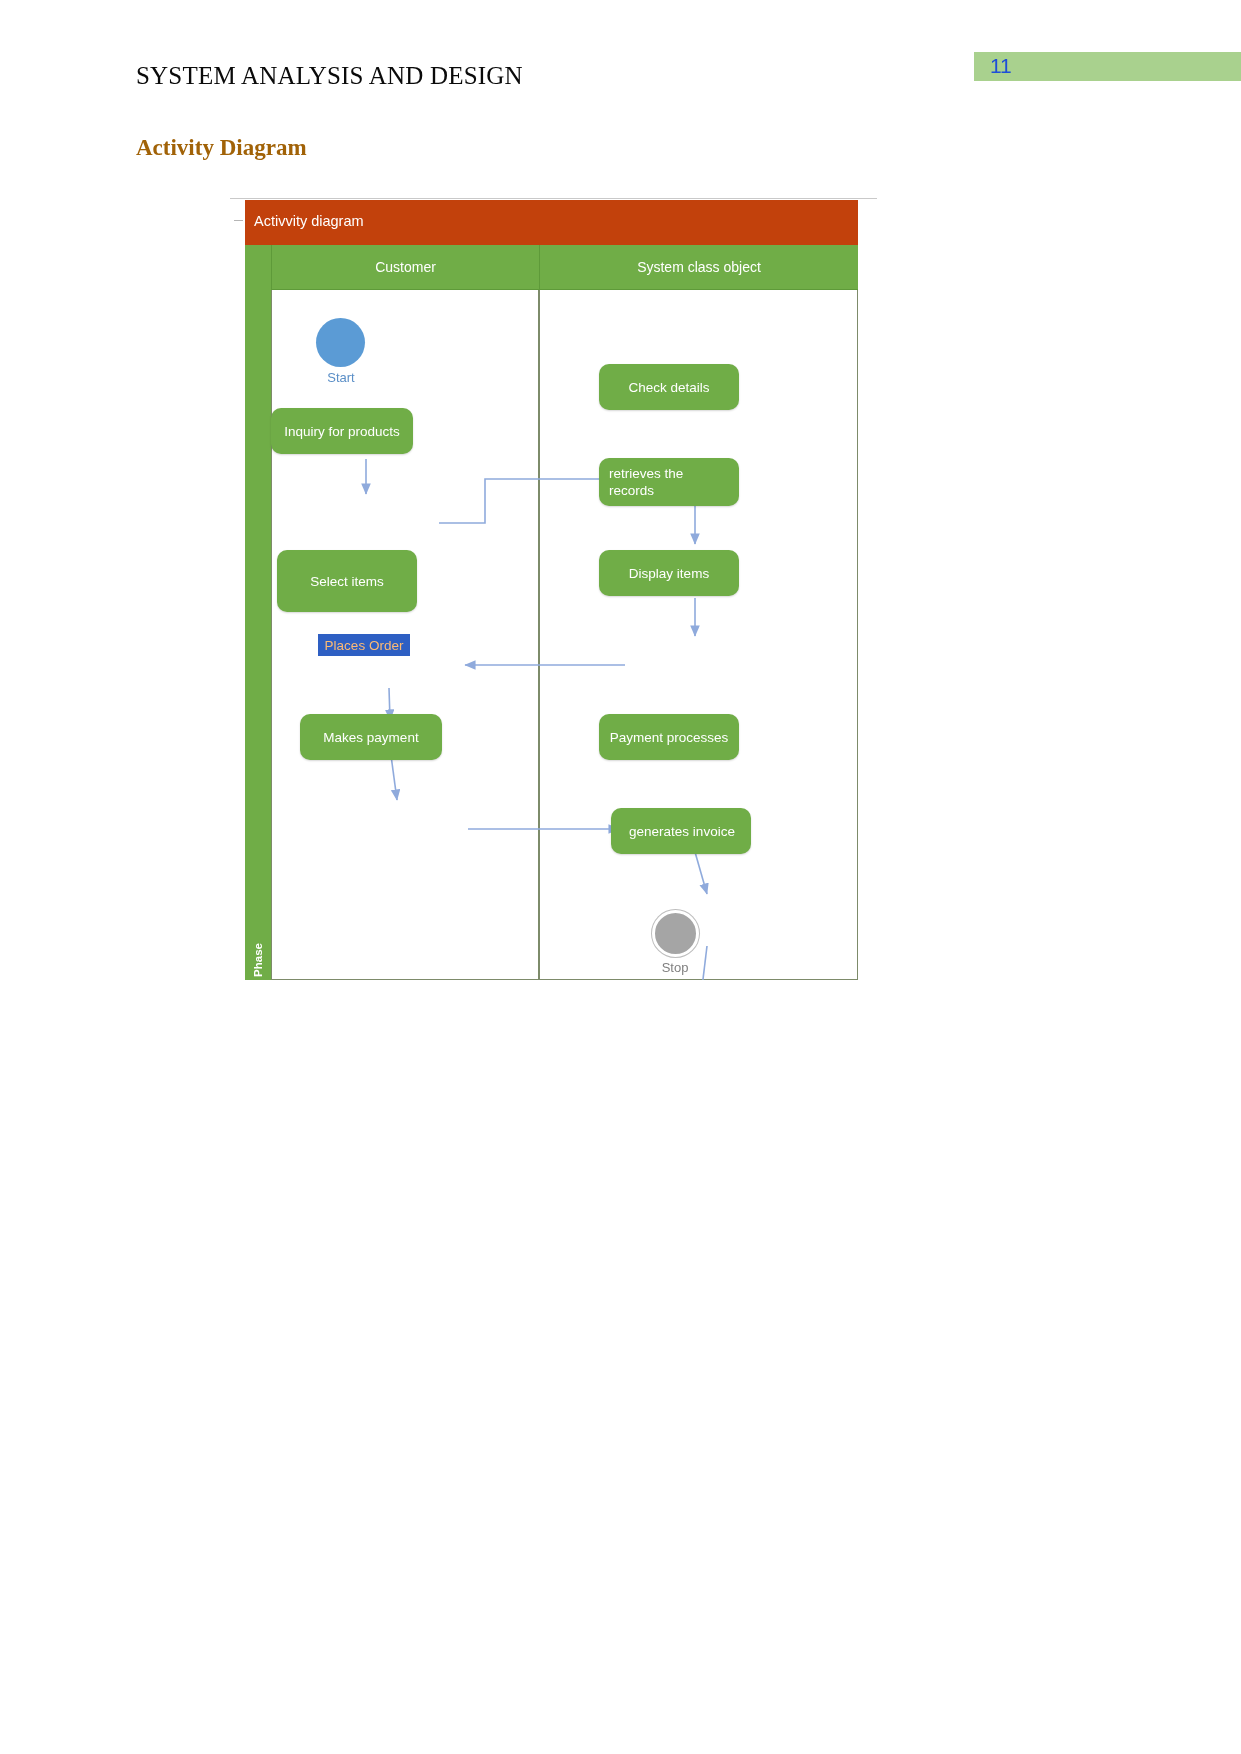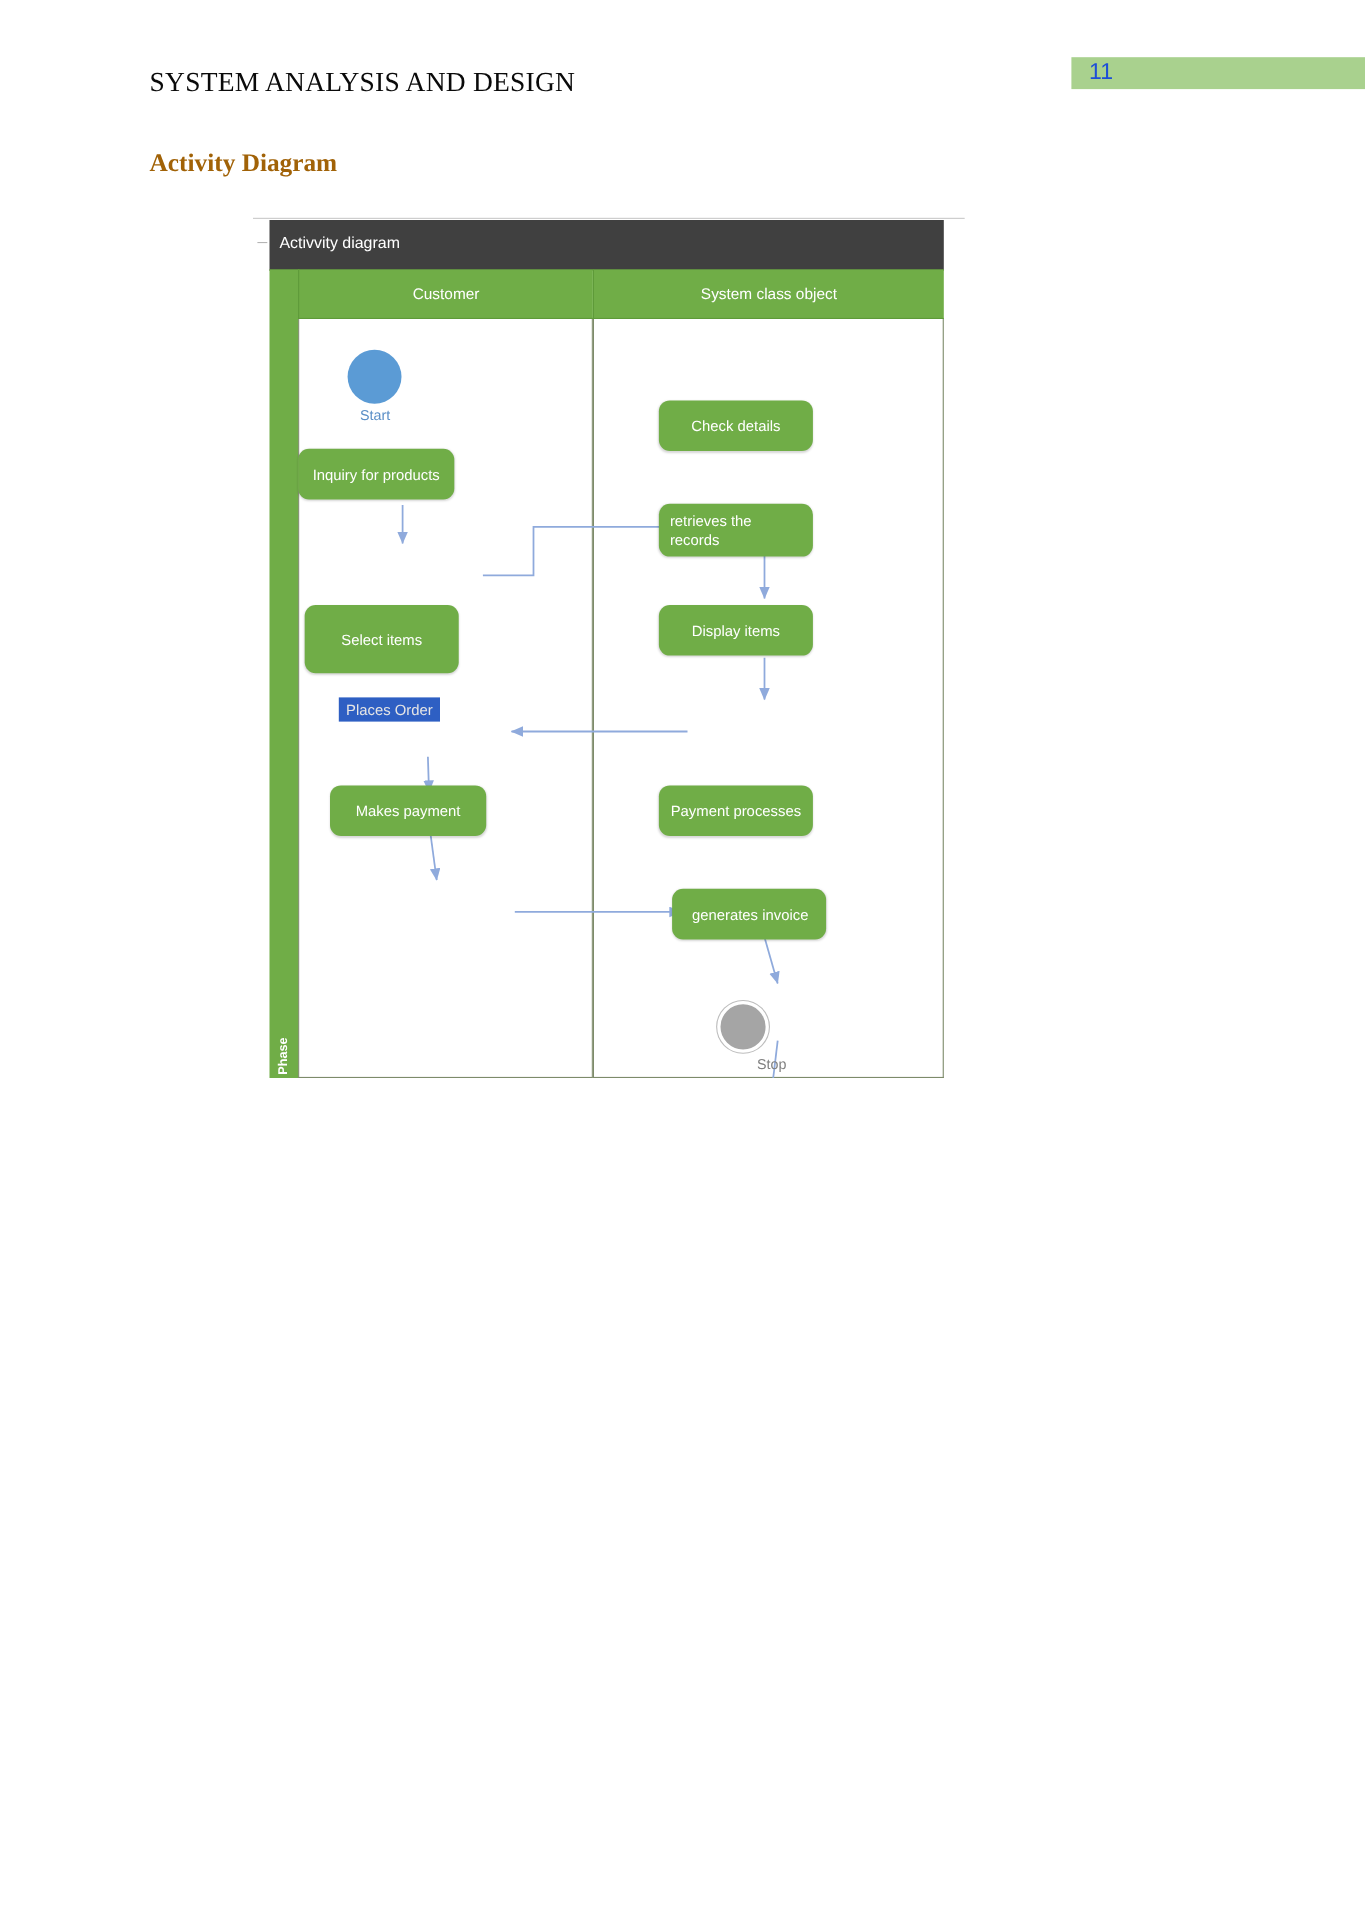--- a/index.html
+++ b/index.html
@@ -82,21 +82,21 @@
     width: 9px;
     height: 1px;
     background: #b5b5b5;
   }
 
   .diagram-titlebar {
     position: absolute;
     left: 0; top: 2px;
     width: 613px;
     height: 45px;
-    background: #404040;
+    background: #c2410c;
     border-bottom: 1px solid #5e9a39;
   }
   .diagram-title-text {
     position: absolute;
     left: 9px;
     top: 13px;
     font-size: 14.5px;
     color: #ffffff;
   }
 
@@ -175,26 +175,26 @@
 
   .node-check         { left: 354px; top: 166px; width: 140px; height: 46px; }
   .node-retrieves     { left: 354px; top: 260px; width: 140px; height: 48px; }
   .node-display       { left: 354px; top: 352px; width: 140px; height: 46px; }
   .node-payproc       { left: 354px; top: 516px; width: 140px; height: 46px; }
   .node-invoice       { left: 366px; top: 610px; width: 140px; height: 46px; padding-left: 12px; }
 
   
   .node-places-order {
     position: absolute;
-    left: 63px;
+    left: 73px;
     top: 436px;
     width: 92px;
     height: 22px;
     background: #2e5fc3;
-    color: #e5e5e5;
+    color: #fdba74;
     font-size: 13.5px;
     display: flex;
     align-items: center;
     justify-content: center;
     box-sizing: border-box;
   }
 
   
   .start-circle {
     position: absolute;
@@ -224,21 +224,21 @@
     background: #a5a5a5;
     border: 3px solid #ffffff;
     box-shadow: 0 0 0 1px #bdbdbd;
     box-sizing: border-box;
   }
   .stop-label {
     position: absolute;
     left: 390px;
     top: 762px;
     width: 80px;
-    text-align: right;
+    text-align: center;
     font-size: 13px;
     color: #808080;
   }
 
   .flow-svg {
     position: absolute;
     left: 26px;
     top: 92px;
     width: 587px;
     height: 690px;

